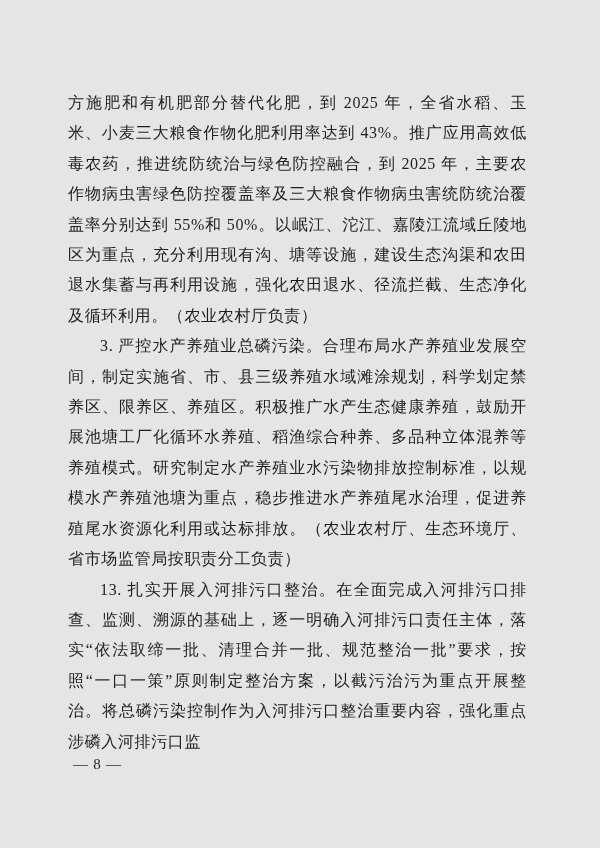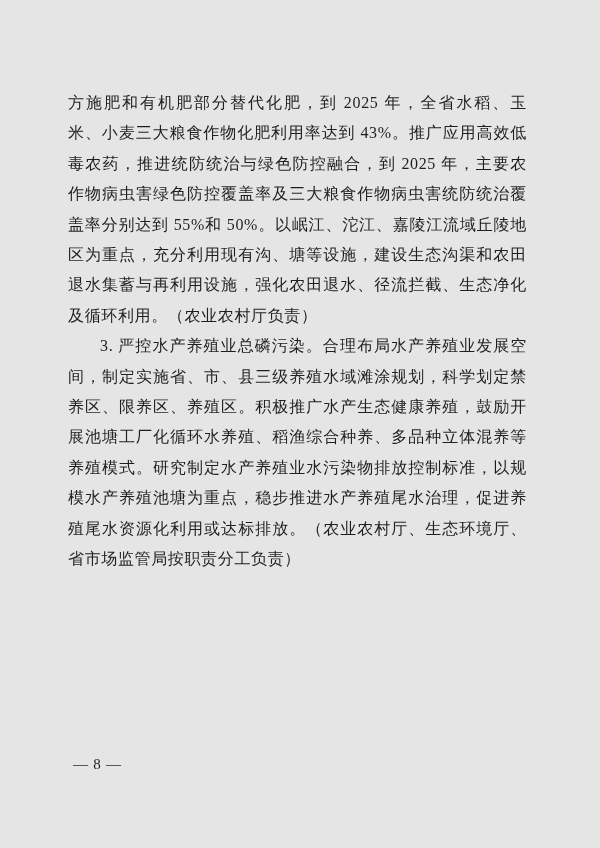--- a/index.html
+++ b/index.html
@@ -56,15 +56,16 @@
     white-space: nowrap;
   }
 </style>
 </head>
 <body>
 
 <div class="page">
   <div class="text-block">
     <p class="para">方施肥和有机肥部分替代化肥，到 2025 年，全省水稻、玉米、小麦三大粮食作物化肥利用率达到 43%。推广应用高效低毒农药，推进统防统治与绿色防控融合，到 2025 年，主要农作物病虫害绿色防控覆盖率及三大粮食作物病虫害统防统治覆盖率分别达到 55%和 50%。以岷江、沱江、嘉陵江流域丘陵地区为重点，充分利用现有沟、塘等设施，建设生态沟渠和农田退水集蓄与再利用设施，强化农田退水、径流拦截、生态净化及循环利用。（农业农村厅负责）</p>
     <p class="para indent">3. 严控水产养殖业总磷污染。合理布局水产养殖业发展空间，制定实施省、市、县三级养殖水域滩涂规划，科学划定禁养区、限养区、养殖区。积极推广水产生态健康养殖，鼓励开展池塘工厂化循环水养殖、稻渔综合种养、多品种立体混养等养殖模式。研究制定水产养殖业水污染物排放控制标准，以规模水产养殖池塘为重点，稳步推进水产养殖尾水治理，促进养殖尾水资源化利用或达标排放。（农业农村厅、生态环境厅、省市场监管局按职责分工负责）</p>
+    <p class="para indent">13. 扎实开展入河排污口整治。在全面完成入河排污口排查、监测、溯源的基础上，逐一明确入河排污口责任主体，落实“依法取缔一批、清理合并一批、规范整治一批”要求，按照“一口一策”原则制定整治方案，以截污治污为重点开展整治。将总磷污染控制作为入河排污口整治重要内容，强化重点涉磷入河排污口监</p>
   </div>
   <div class="page-number">— 8 —</div>
 </div>
 
 </body></html>

